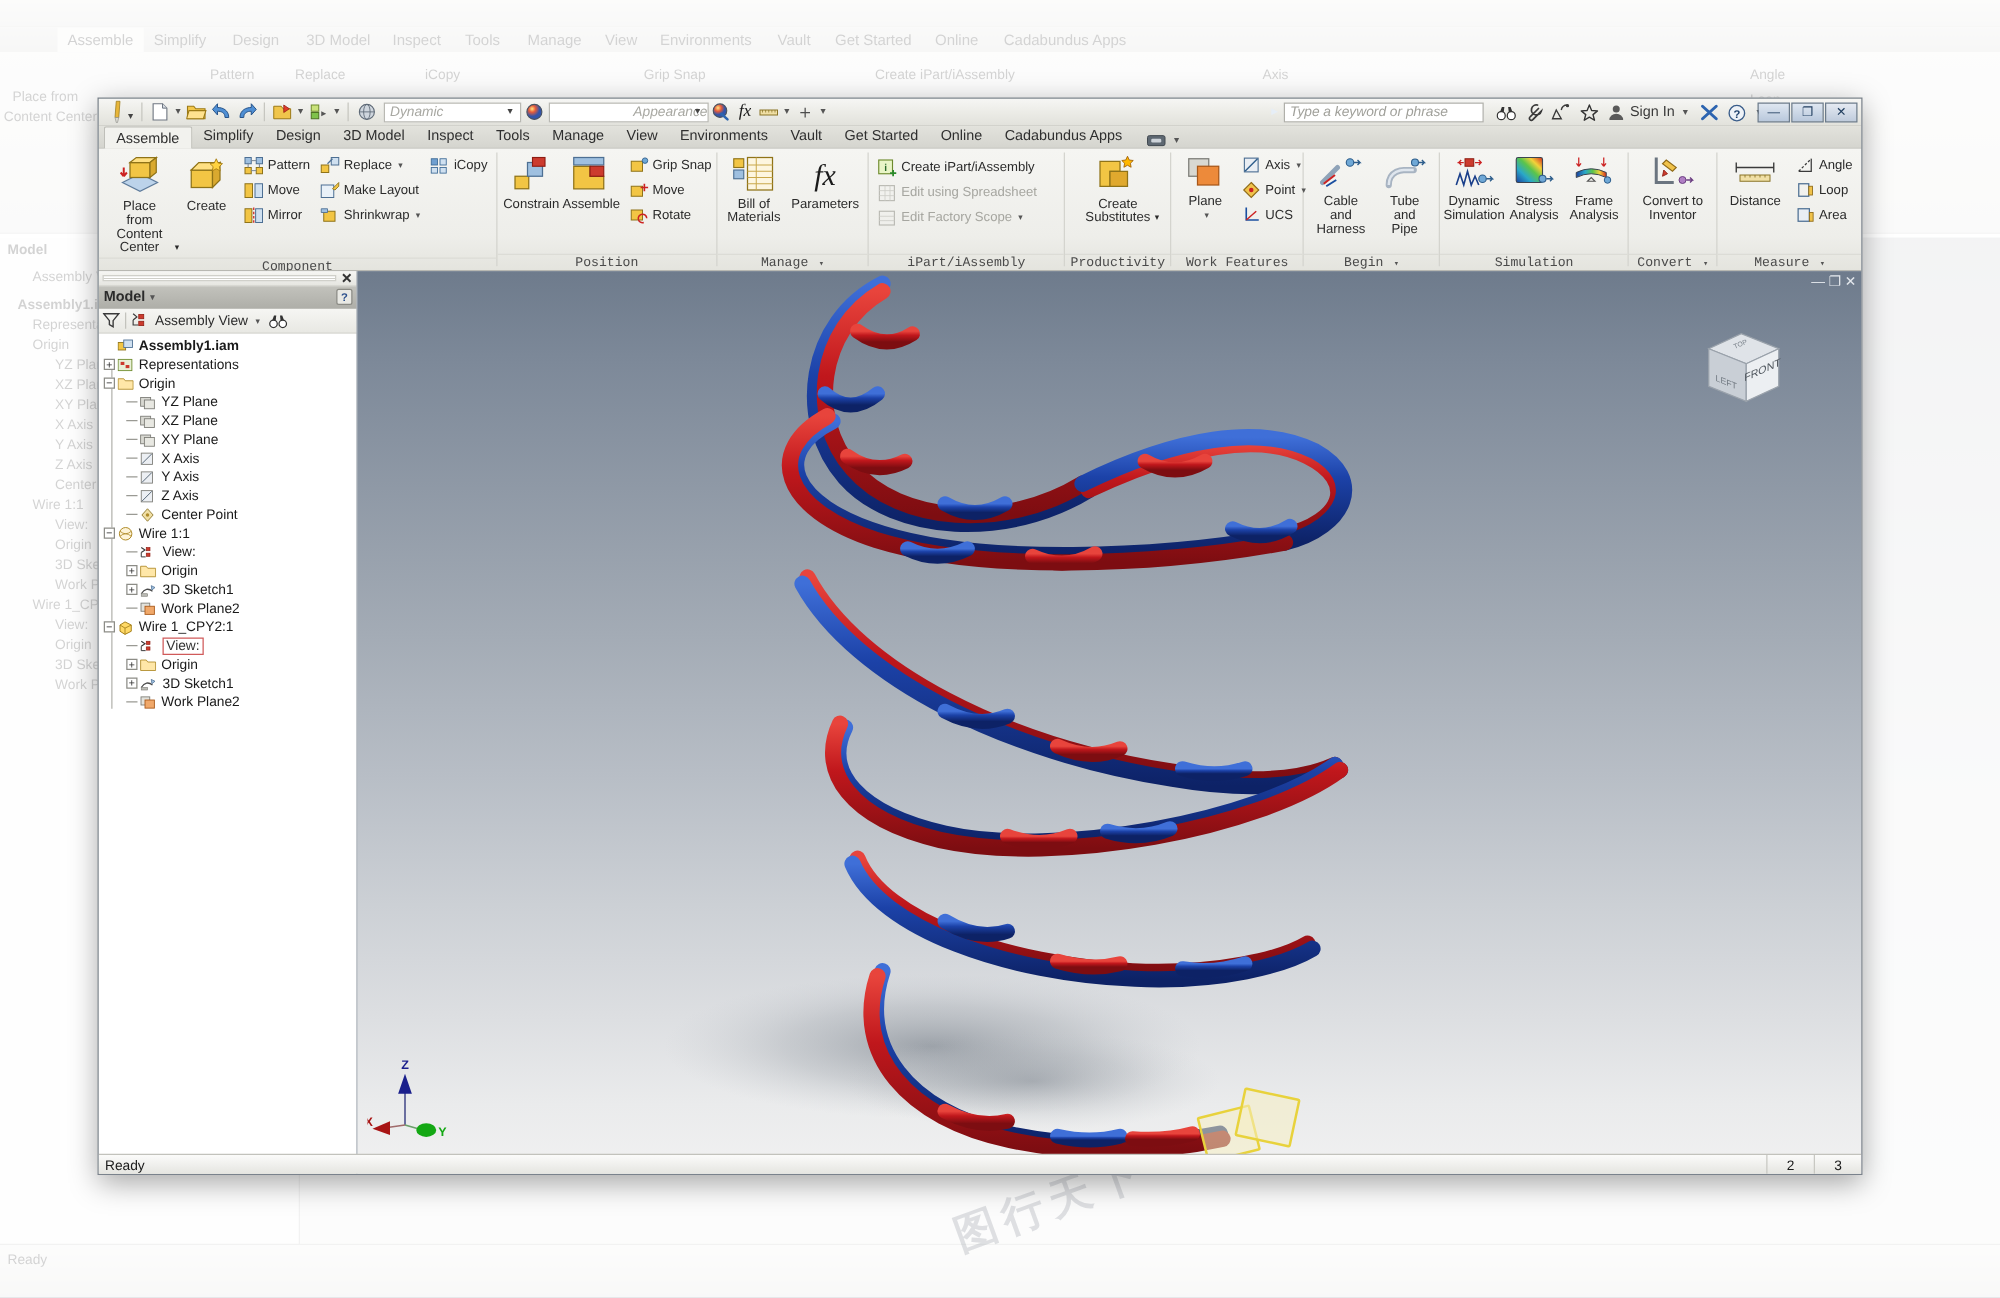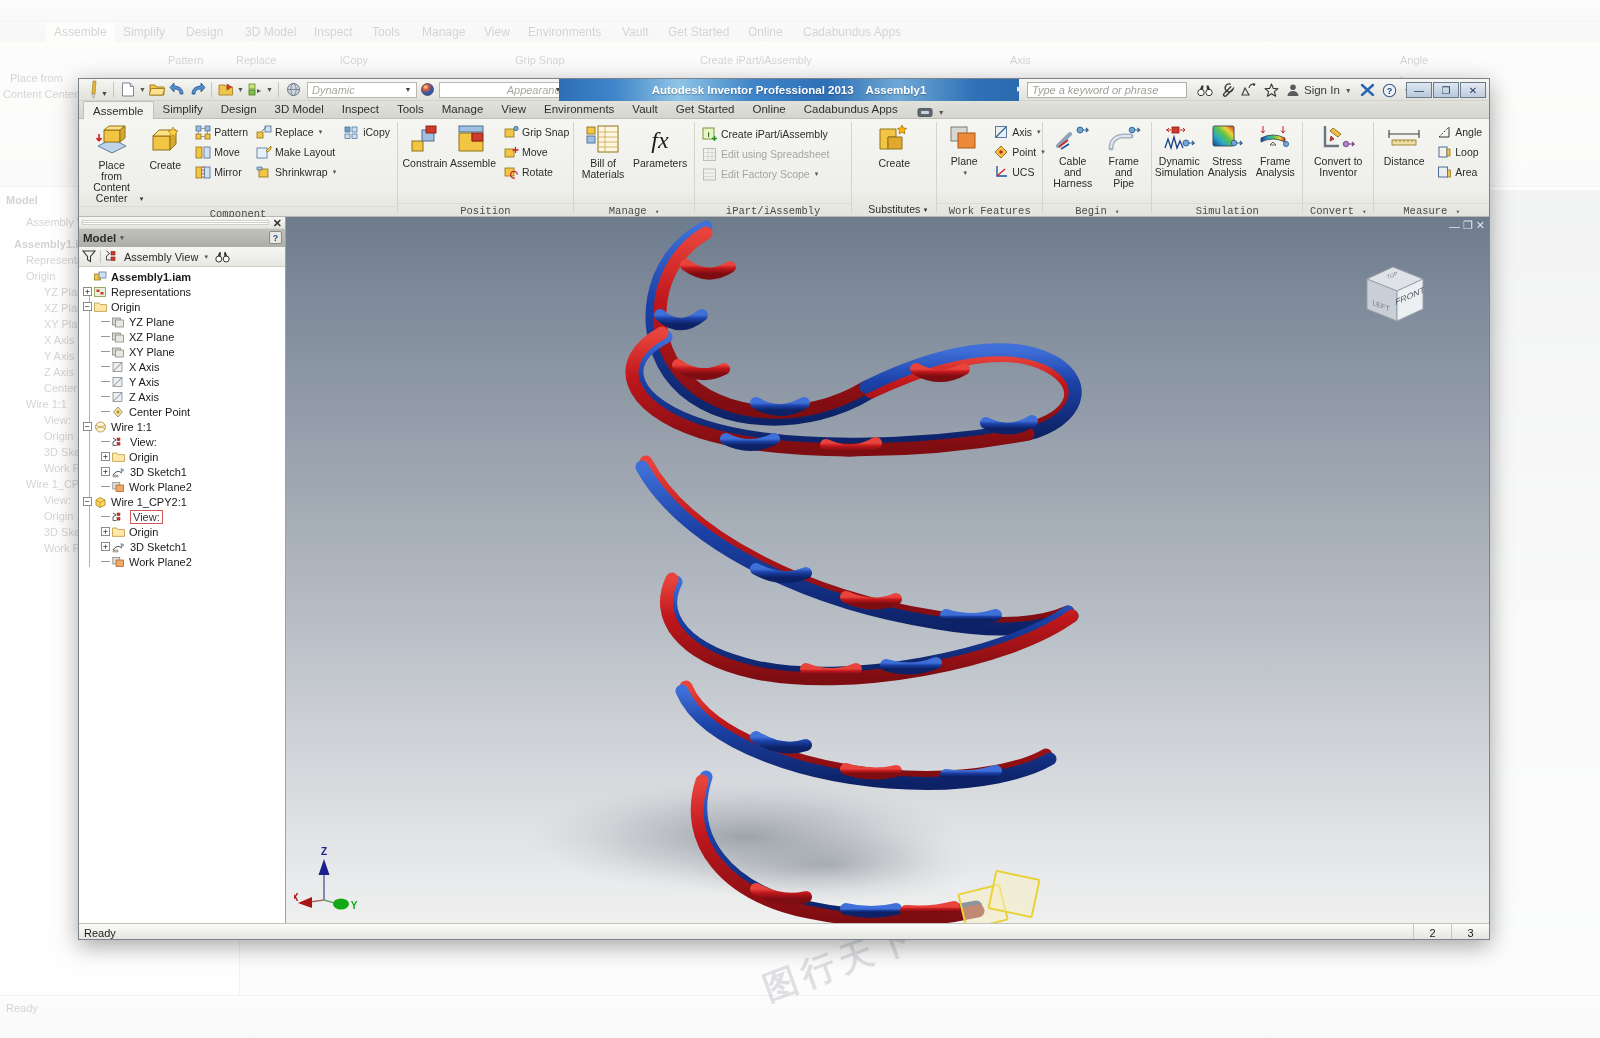--- a/index.html
+++ b/index.html
@@ -436,24 +436,20 @@
         <rect x="1" y="4" width="14" height="4" fill="#f0dfa5" stroke="#8a7427" stroke-width="0.8"></rect>
         <path d="M3 4 v2 M5.5 4 v2 M8 4 v2 M10.5 4 v2 M13 4 v2" stroke="#8a7427" stroke-width="0.6"></path>
       </svg>
     </div>
     <div class="qat-arrow">▼</div>
     <div class="qat-btn">
       <span style="font-size:15px;color:#4d4d4d;line-height:12px;">＋</span>
     </div>
     <div class="qat-arrow">▼</div>
 
-    <div id="win-title">
-      <span>Autodesk Inventor Professional 2013</span>
-      <span>Assembly1</span>
-    </div>
     <div style="position:absolute;left:938px;top:6px;font-size:7px;color:#e6eef7;">▶</div>
 
     <div id="search-box">Type a keyword or phrase</div>
 
     <div style="position:absolute;left:1115px;top:1px;display:flex;align-items:center;">
       <div class="tb-ico">
         <svg width="16" height="13" viewBox="0 0 16 13">
           <circle cx="4" cy="8.5" r="3.2" fill="#fff" stroke="#333" stroke-width="1"></circle>
           <circle cx="12" cy="8.5" r="3.2" fill="#fff" stroke="#333" stroke-width="1"></circle>
           <path d="M3 5.5 L4.5 1.5 L6.5 1.5 L6 5.5 Z M13 5.5 L11.5 1.5 L9.5 1.5 L10 5.5 Z" fill="#333"></path>
@@ -775,21 +771,21 @@
       <div class="rpanel-body" style="justify-content:center;">
         <div class="bigbtn" style="width:76px;">
           <span class="bi">
             <svg width="40" height="32" viewBox="0 0 40 32">
               <path d="M6 5 h16 v8 h-8 v12 h-8 z" fill="#f2c544" stroke="#8f7318" stroke-width="1"></path>
               <path d="M14 13 h14 v12 h-14 z" fill="#e0a92e" stroke="#8f7318" stroke-width="1"></path>
               <path d="M28 1 l1.4 3 l3.2 .4 l-2.3 2.2 l.6 3.2 l-2.9 -1.6 l-2.9 1.6 l.6 -3.2 l-2.3 -2.2 l3.2 -.4 z" fill="#ffb700" stroke="#a05f05" stroke-width="0.7"></path>
             </svg>
           </span>
           <span>Create</span>
-          <span style="position:relative;margin-top:35px;">
+          <span style="position:relative;">
             <span>Substitutes</span>
             <span style="font-size:7px;position:absolute;right:-7px;bottom:0;">▾</span>
           </span>
         </div>
       </div>
       <div class="rpanel-title">Productivity</div>
     </div>
     <div class="rpanel-sep"></div>
 
     <div class="rpanel" style="width:105px;">
@@ -857,21 +853,21 @@
         </div>
         <div class="bigbtn" style="width:50px;">
           <span class="bi">
             <svg width="34" height="30" viewBox="0 0 34 30">
               <path d="M4 24 C4 12 16 12 16 12 L24 12" fill="none" stroke="#a8b4c2" stroke-width="5" stroke-linecap="round"></path>
               <path d="M4 24 C4 12 16 12 16 12 L24 12" fill="none" stroke="#dfe6ee" stroke-width="2"></path>
               <circle cx="25" cy="6" r="2.8" fill="#6fa8d6" stroke="#2e5e8c" stroke-width="0.9"></circle>
               <path d="M28 6 h4.5 l-2 -2 M30.5 8 l2 -2" stroke="#2e5e8c" stroke-width="1.1" fill="none"></path>
             </svg>
           </span>
-          <span>Frame and</span>
+          <span>Tube and</span>
           <span>Pipe</span>
         </div>
       </div>
       <div class="rpanel-title">
         <span>Begin</span>
         <span class="drop">▾</span>
       </div>
     </div>
     <div class="rpanel-sep"></div>
 

